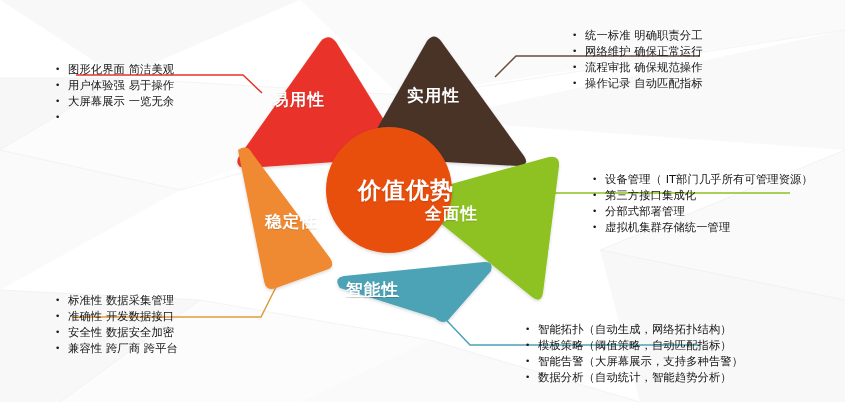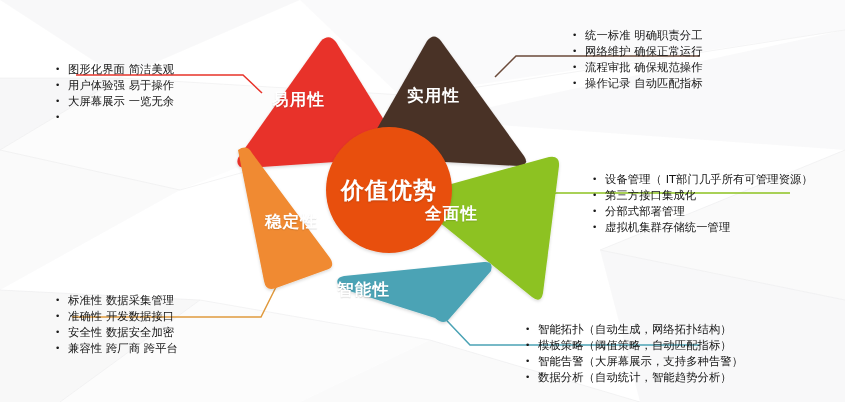--- a/index.html
+++ b/index.html
@@ -85,26 +85,26 @@
       <path d="M321,41 Q329,33 336,42 L400,146 Q404,155 394,158 L246,168 Q235,168 238,158 Z" fill="#E8332A"></path>
       <path d="M427,41 Q434,32 441,41 L524,156 Q530,165 519,166 L372,158 Q361,157 366,148 Z" fill="#4A3328"></path>
       <path d="M549,157 Q560,155 559,166 L543,293 Q541,304 532,297 L418,205 Q410,198 419,193 Z" fill="#8DC220"></path>
       <path d="M253,288 Q246,278 257,276 L397,262 Q407,261 404,271 L363,318 Q357,326 348,318 Z" fill="#4BA3B5" transform="translate(87,0) rotate(0)"></path>
       <path d="M238,150 Q247,144 252,153 L330,258 Q336,267 326,270 L276,288 Q266,292 264,281 Z" fill="#F08A30"></path>
     </g>
 
     <circle cx="389" cy="190" r="63" fill="#E8500F" filter="url(#soft)"></circle>
   </svg>
 
-  <div id="center-label" style="left:324px;top:175px;width:130px;text-align:center;">价值优势</div>
+  <div id="center-label" style="left:324px;top:175px;width:130px;text-align:right;">价值优势</div>
 
   <div class="petal-label" style="left:272px;top:89px;">易用性</div>
   <div class="petal-label" style="left:407px;top:85px;">实用性</div>
   <div class="petal-label" style="left:425px;top:203px;">全面性</div>
-  <div class="petal-label" style="left:337px;top:279px;">智能性</div>
+  <div class="petal-label" style="left:346px;top:279px;text-decoration:underline;">智能性</div>
   <div class="petal-label" style="left:265px;top:211px;font-family:Liberation Serif, serif;">稳定性</div>
 
   <div class="block" style="left:55px;top:62px;">
     <div class="row">
       <span class="bullet">•</span>
       <span class="txt">图形化界面  简洁美观</span>
     </div>
     <div class="row">
       <span class="bullet">•</span>
       <span class="txt">用户体验强  易于操作</span>

